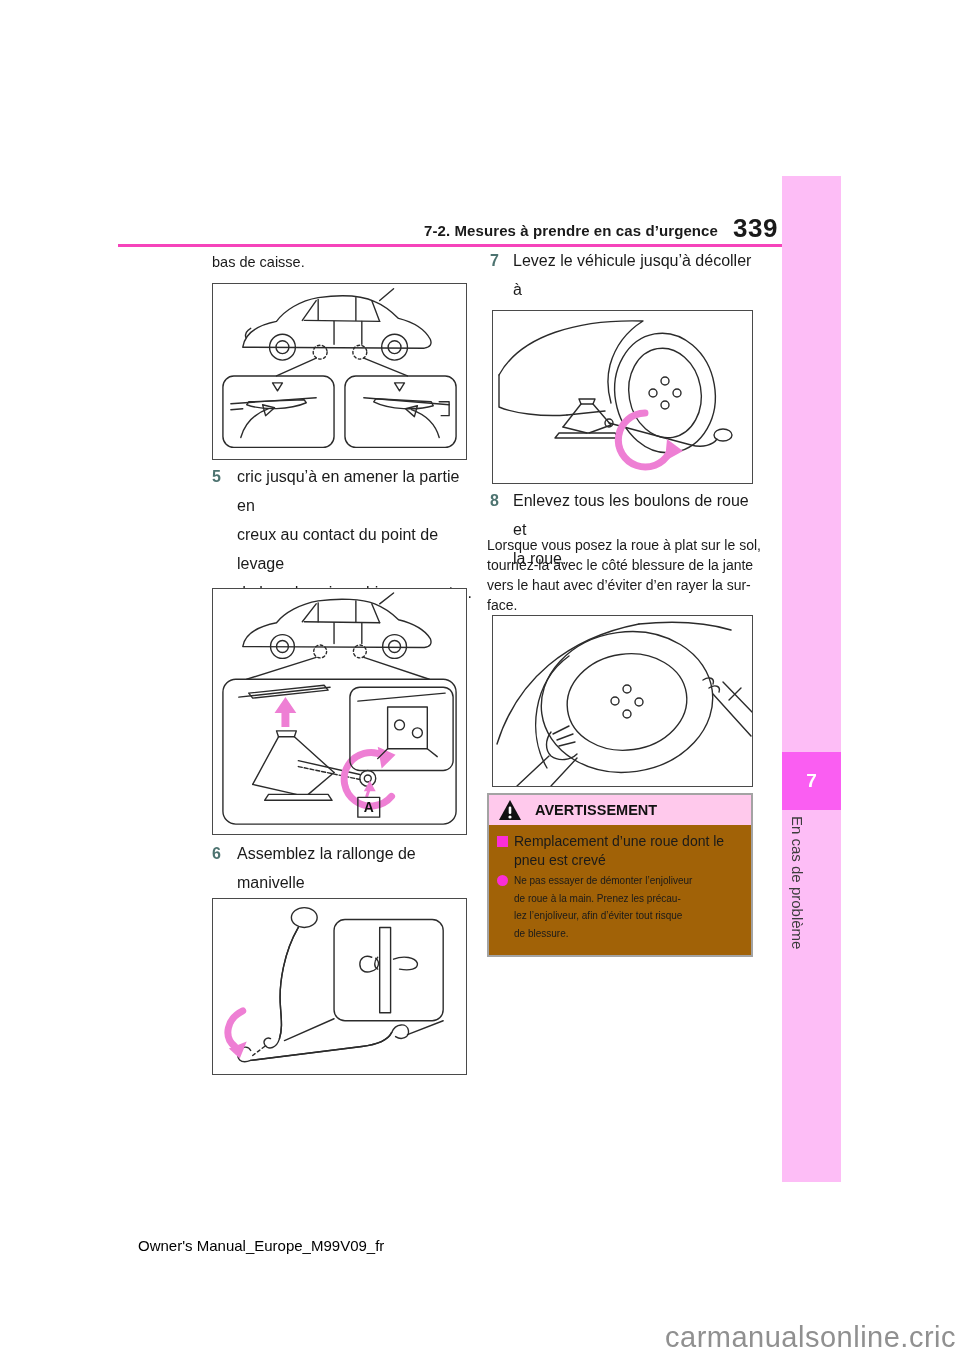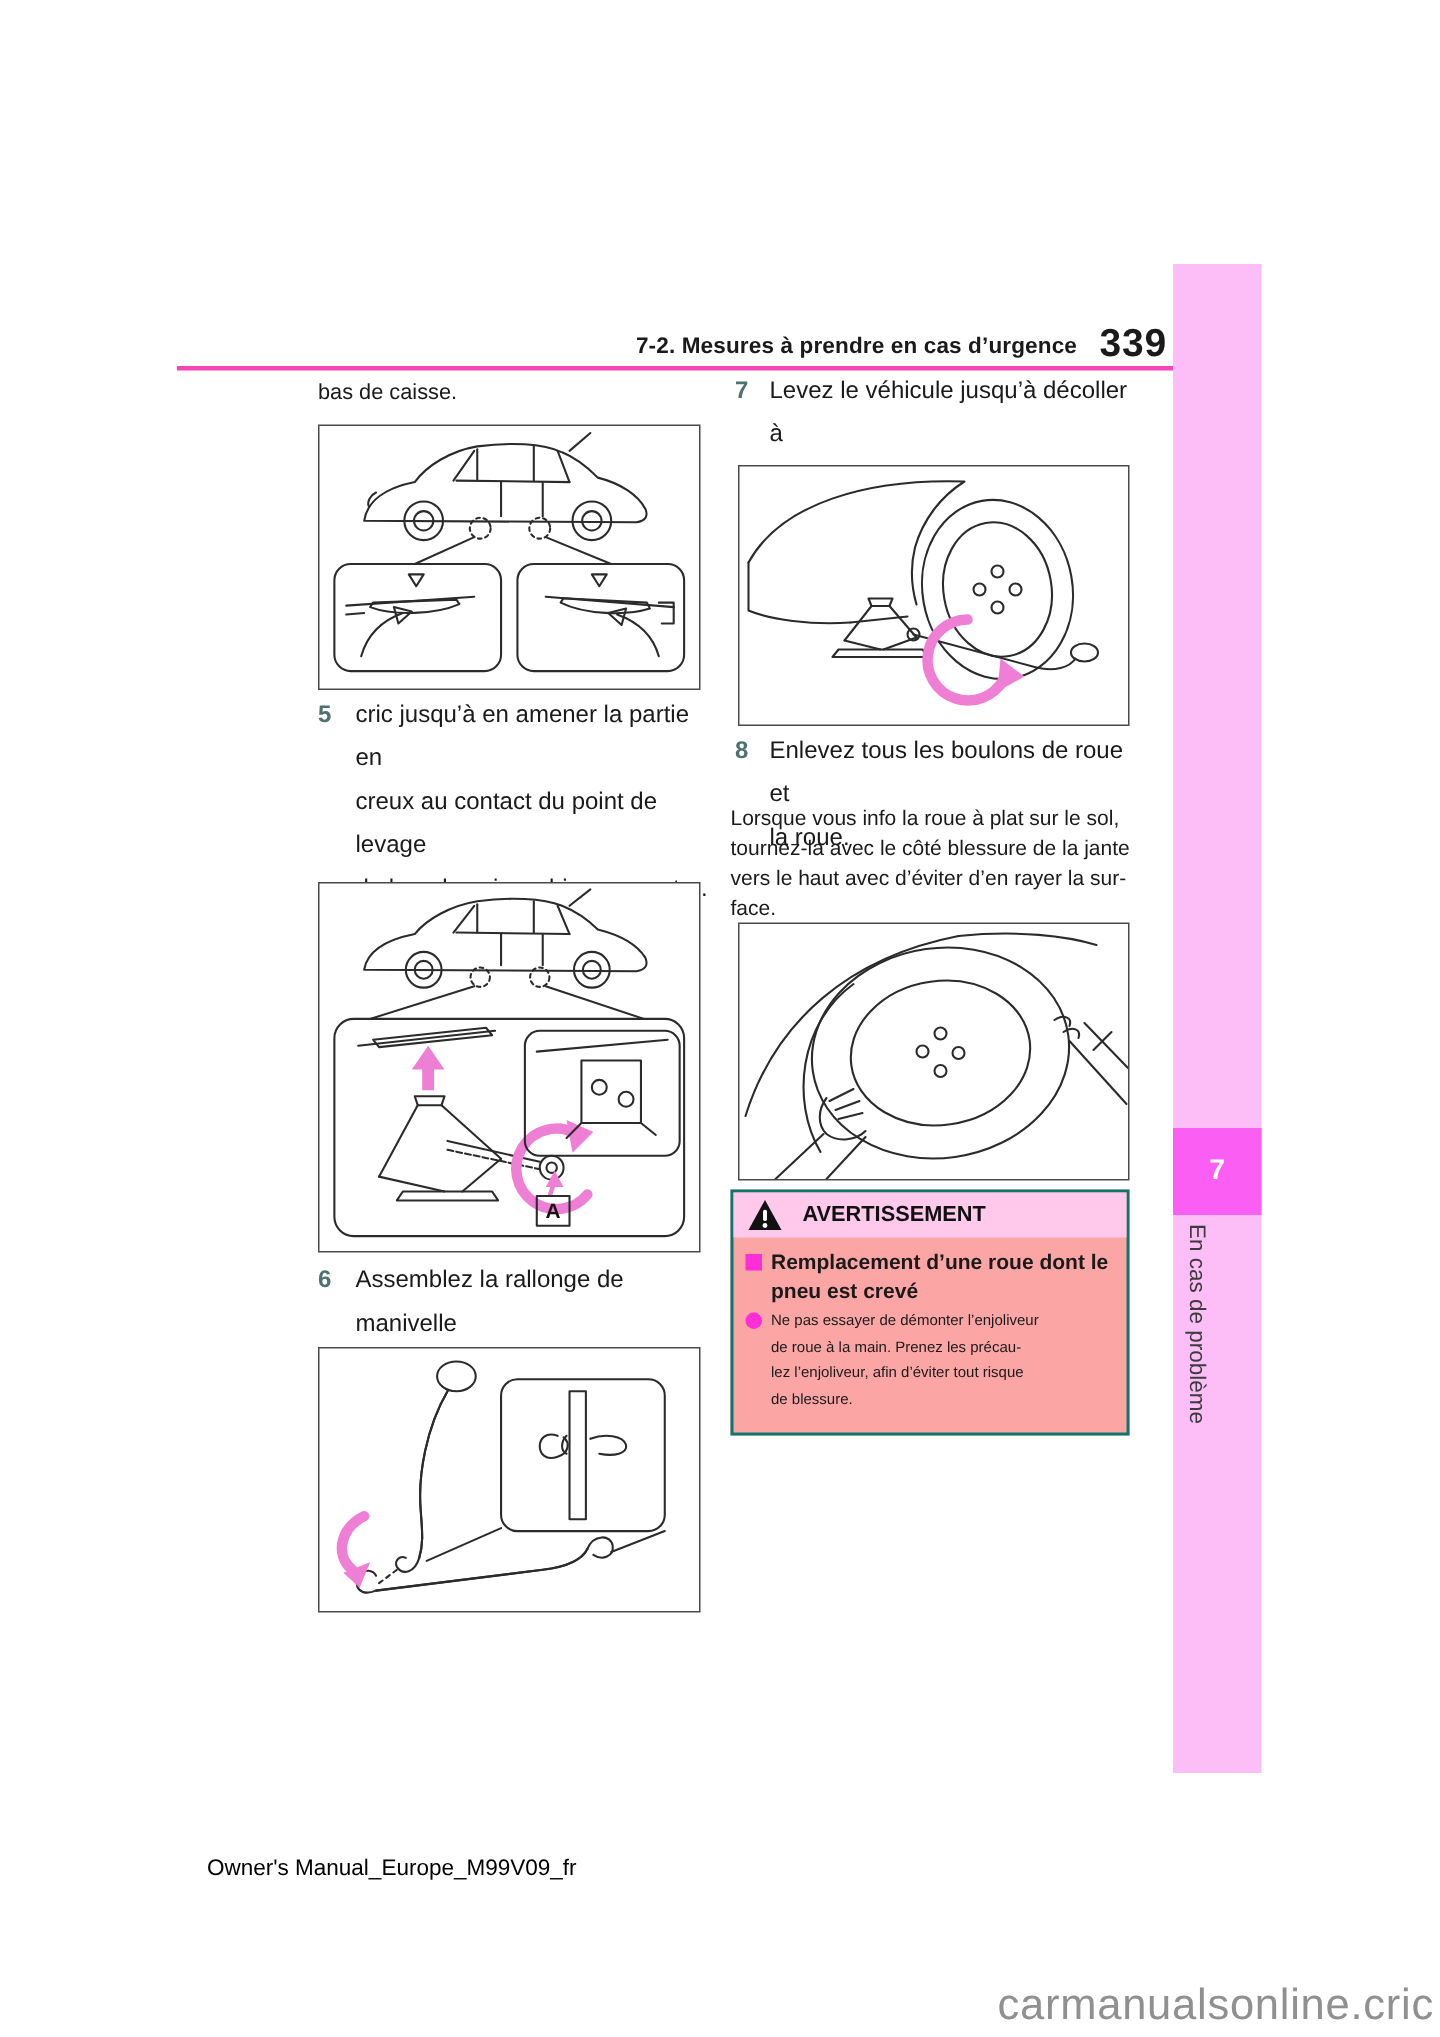--- a/index.html
+++ b/index.html
@@ -31,29 +31,29 @@
   
   .fig{position:absolute;border:1px solid #4a4a4a;background:#fff;}
   .fig svg{display:block;}
   .ln path,.ln circle,.ln rect,.ln ellipse,.ln line{stroke:#2b2b2b;fill:none;stroke-width:1.4;
            stroke-linecap:round;stroke-linejoin:round;}
   .pkfill{fill:#ee7fd4 !important;stroke:none !important;}
   .pkarc{stroke:#ee7fd4 !important;stroke-width:7 !important;fill:none !important;}
   .pkline{stroke:#ee7fd4 !important;stroke-width:3 !important;}
 
   
-  .warn{position:absolute;left:487px;top:793px;width:266px;height:164px;border:2px solid #0f766e;
-        box-sizing:border-box;background:#fca5a5;}
+  .warn{position:absolute;left:487px;top:793px;width:266px;height:164px;border:2px solid #a3a3a3;
+        box-sizing:border-box;background:#a16207;}
   .warn-head{height:30px;background:#ffc9ec;display:flex;align-items:center;padding-left:9px;}
   .warn-head span{font-size:14.5px;font-weight:bold;margin-left:13px;color:#111;}
   .warn-body{padding:7px 8px 0 8px;}
   .warn-item{position:relative;padding-left:17px;margin-bottom:2px;}
   .sq-bullet{position:absolute;left:0;top:4px;width:11px;height:11px;background:#fb2ed7;}
   .rd-bullet{position:absolute;left:0;top:3px;width:11px;height:11px;border-radius:50%;background:#fb2ed7;}
-  .warn-item .hl{font-size:14px;font-weight:bold;line-height:19px;}
+  .warn-item .hl{font-size:14px;font-weight:normal;line-height:19px;}
   .warn-item .bl{font-size:10px;line-height:17.5px;}
 
   
   .footer-id{position:absolute;left:138px;top:1237px;font-size:15px;color:#000000;}
   .watermark{position:absolute;right:15px;top:1321px;font-size:29px;color:#909090;letter-spacing:.5px;}
 </style>
 </head>
 <body>
 
 <div class="page">
@@ -241,21 +241,21 @@
 
   <div class="step rcol" style="left:490px;top:486px;width:270px;">
     <span class="num">8</span>
     <div class="lines">
       <div>Enlevez tous les boulons de roue et</div>
       <div>la roue.</div>
     </div>
   </div>
 
   <div class="note">
-    <div>Lorsque vous info la roue à plat sur le sol,</div>
+    <div>Lorsque vous posez la roue à plat sur le sol,</div>
     <div>tournez-la avec le côté blessure de la jante</div>
     <div>vers le haut avec d’éviter d’en rayer la sur-</div>
     <div>face.</div>
   </div>
 
   <div class="fig" style="left:492px;top:615px;width:259px;height:170px;">
     <svg width="259" height="170" viewBox="0 0 259 170">
       <g class="ln">
         <path d="M4,128 C24,64 74,22 146,8"></path>
         <path d="M146,8 C186,4 218,8 238,14"></path>

